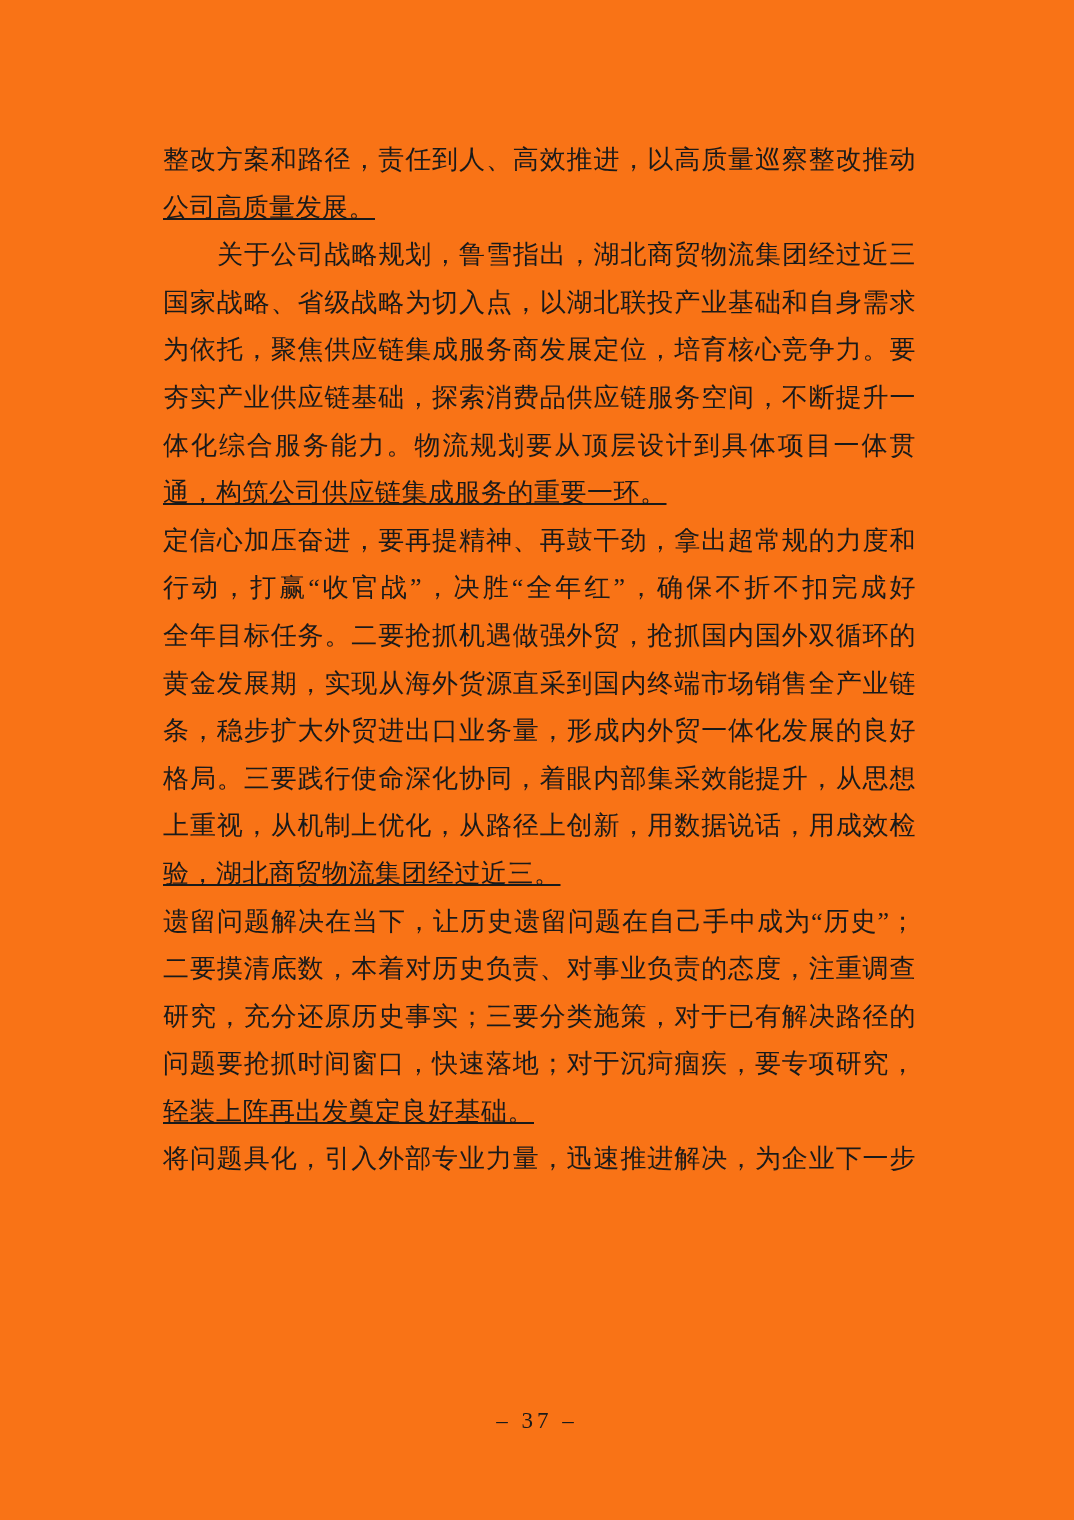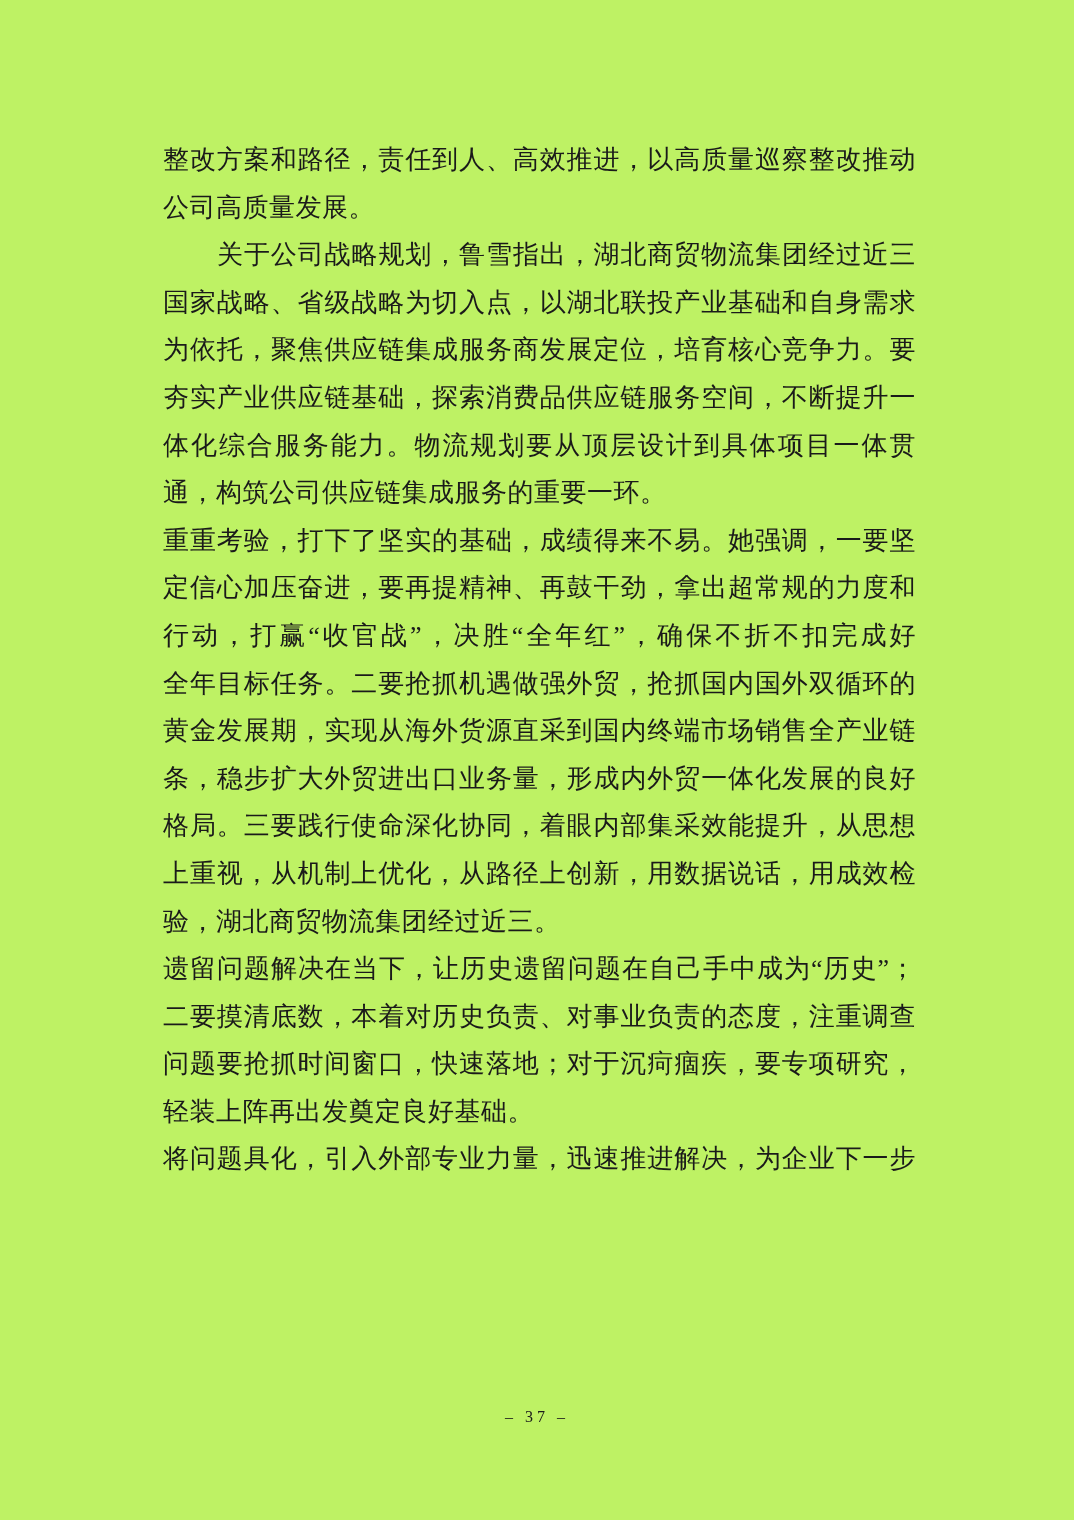--- a/index.html
+++ b/index.html
@@ -13,21 +13,21 @@
     position: relative;
     font-family: "Liberation Serif", "DejaVu Serif", serif;
     overflow: hidden;
   }
   .page {
     position: absolute;
     left: 0;
     top: 0;
     width: 1074px;
     height: 1520px;
-    background: #bef264;
+    background: #f97316;
   }
   .text-block {
     position: absolute;
     left: 163px;
     top: 136px;
     width: 753px;
   }
   .line {
     font-size: 26px;
     line-height: 47.6px;
@@ -36,54 +36,55 @@
     text-align-last: justify;
     text-justify: inter-character;
     letter-spacing: 0.5px;
   }
   .line.indent {
     text-indent: 54px;
   }
   .line.para-end {
     text-align: left;
     text-align-last: left;
+    text-decoration: underline;
   }
   .footer {
     position: absolute;
     left: 0;
     top: 1408px;
     width: 100%;
     text-align: center;
-    font-size: 16px;
+    font-size: 23px;
     color: #1a1a1a;
     letter-spacing: 4px;
   }
 </style>
 </head>
 <body>
 
 <div class="page">
   <div class="text-block" id="body-lines">
       <div class="line">整改方案和路径，责任到人、高效推进，以高质量巡察整改推动</div>
       <div class="line para-end">公司高质量发展。</div>
       <div class="line indent">关于公司战略规划，鲁雪指出，湖北商贸物流集团经过近三</div>
       <div class="line">国家战略、省级战略为切入点，以湖北联投产业基础和自身需求</div>
       <div class="line">为依托，聚焦供应链集成服务商发展定位，培育核心竞争力。要</div>
       <div class="line">夯实产业供应链基础，探索消费品供应链服务空间，不断提升一</div>
       <div class="line">体化综合服务能力。物流规划要从顶层设计到具体项目一体贯</div>
       <div class="line para-end">通，构筑公司供应链集成服务的重要一环。</div>
-      <div class="line">重重考验，打下了坚实的基础，成绩得来不易。她强调，一要坚</div>
       <div class="line">定信心加压奋进，要再提精神、再鼓干劲，拿出超常规的力度和</div>
       <div class="line">行动，打赢“收官战”，决胜“全年红”，确保不折不扣完成好</div>
       <div class="line">全年目标任务。二要抢抓机遇做强外贸，抢抓国内国外双循环的</div>
       <div class="line">黄金发展期，实现从海外货源直采到国内终端市场销售全产业链</div>
       <div class="line">条，稳步扩大外贸进出口业务量，形成内外贸一体化发展的良好</div>
       <div class="line">格局。三要践行使命深化协同，着眼内部集采效能提升，从思想</div>
       <div class="line">上重视，从机制上优化，从路径上创新，用数据说话，用成效检</div>
       <div class="line para-end">验，湖北商贸物流集团经过近三。</div>
       <div class="line">遗留问题解决在当下，让历史遗留问题在自己手中成为“历史”；</div>
       <div class="line">二要摸清底数，本着对历史负责、对事业负责的态度，注重调查</div>
+      <div class="line">研究，充分还原历史事实；三要分类施策，对于已有解决路径的</div>
       <div class="line">问题要抢抓时间窗口，快速落地；对于沉疴痼疾，要专项研究，</div>
       <div class="line para-end">轻装上阵再出发奠定良好基础。</div>
       <div class="line">将问题具化，引入外部专业力量，迅速推进解决，为企业下一步</div>
     </div>
   <div class="footer">– 37 –</div>
 </div>
 
 </body></html>

